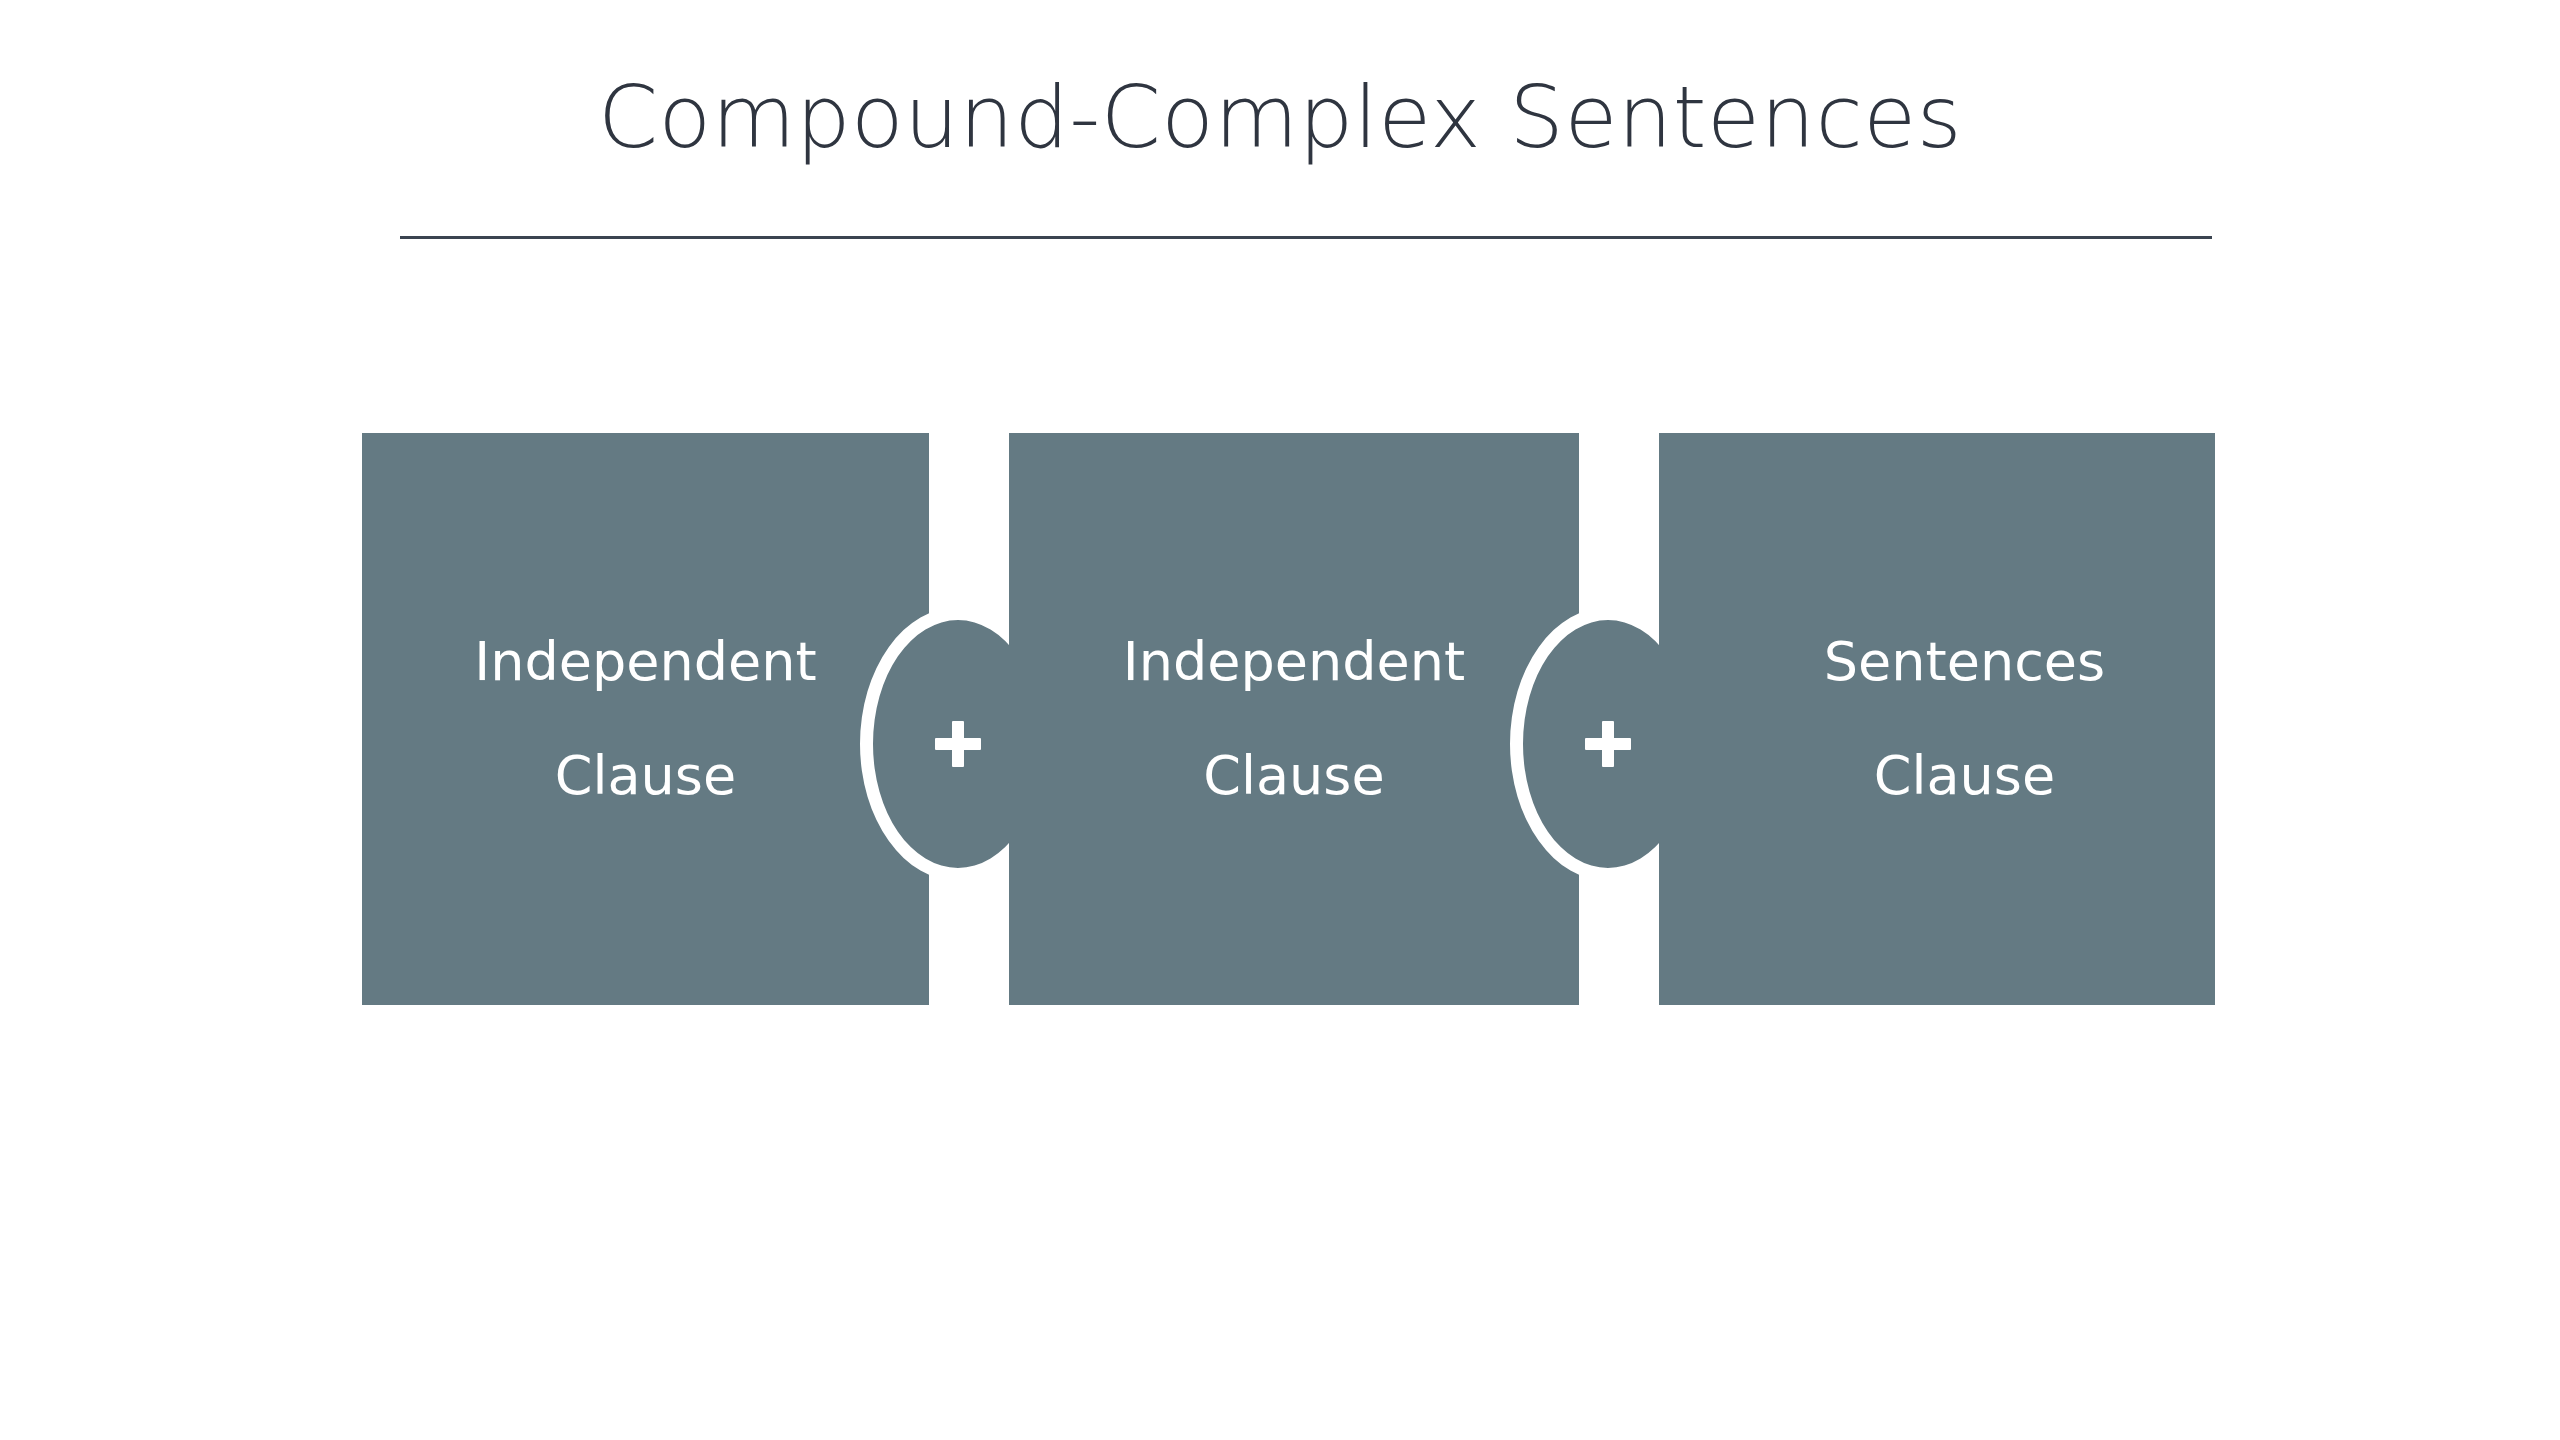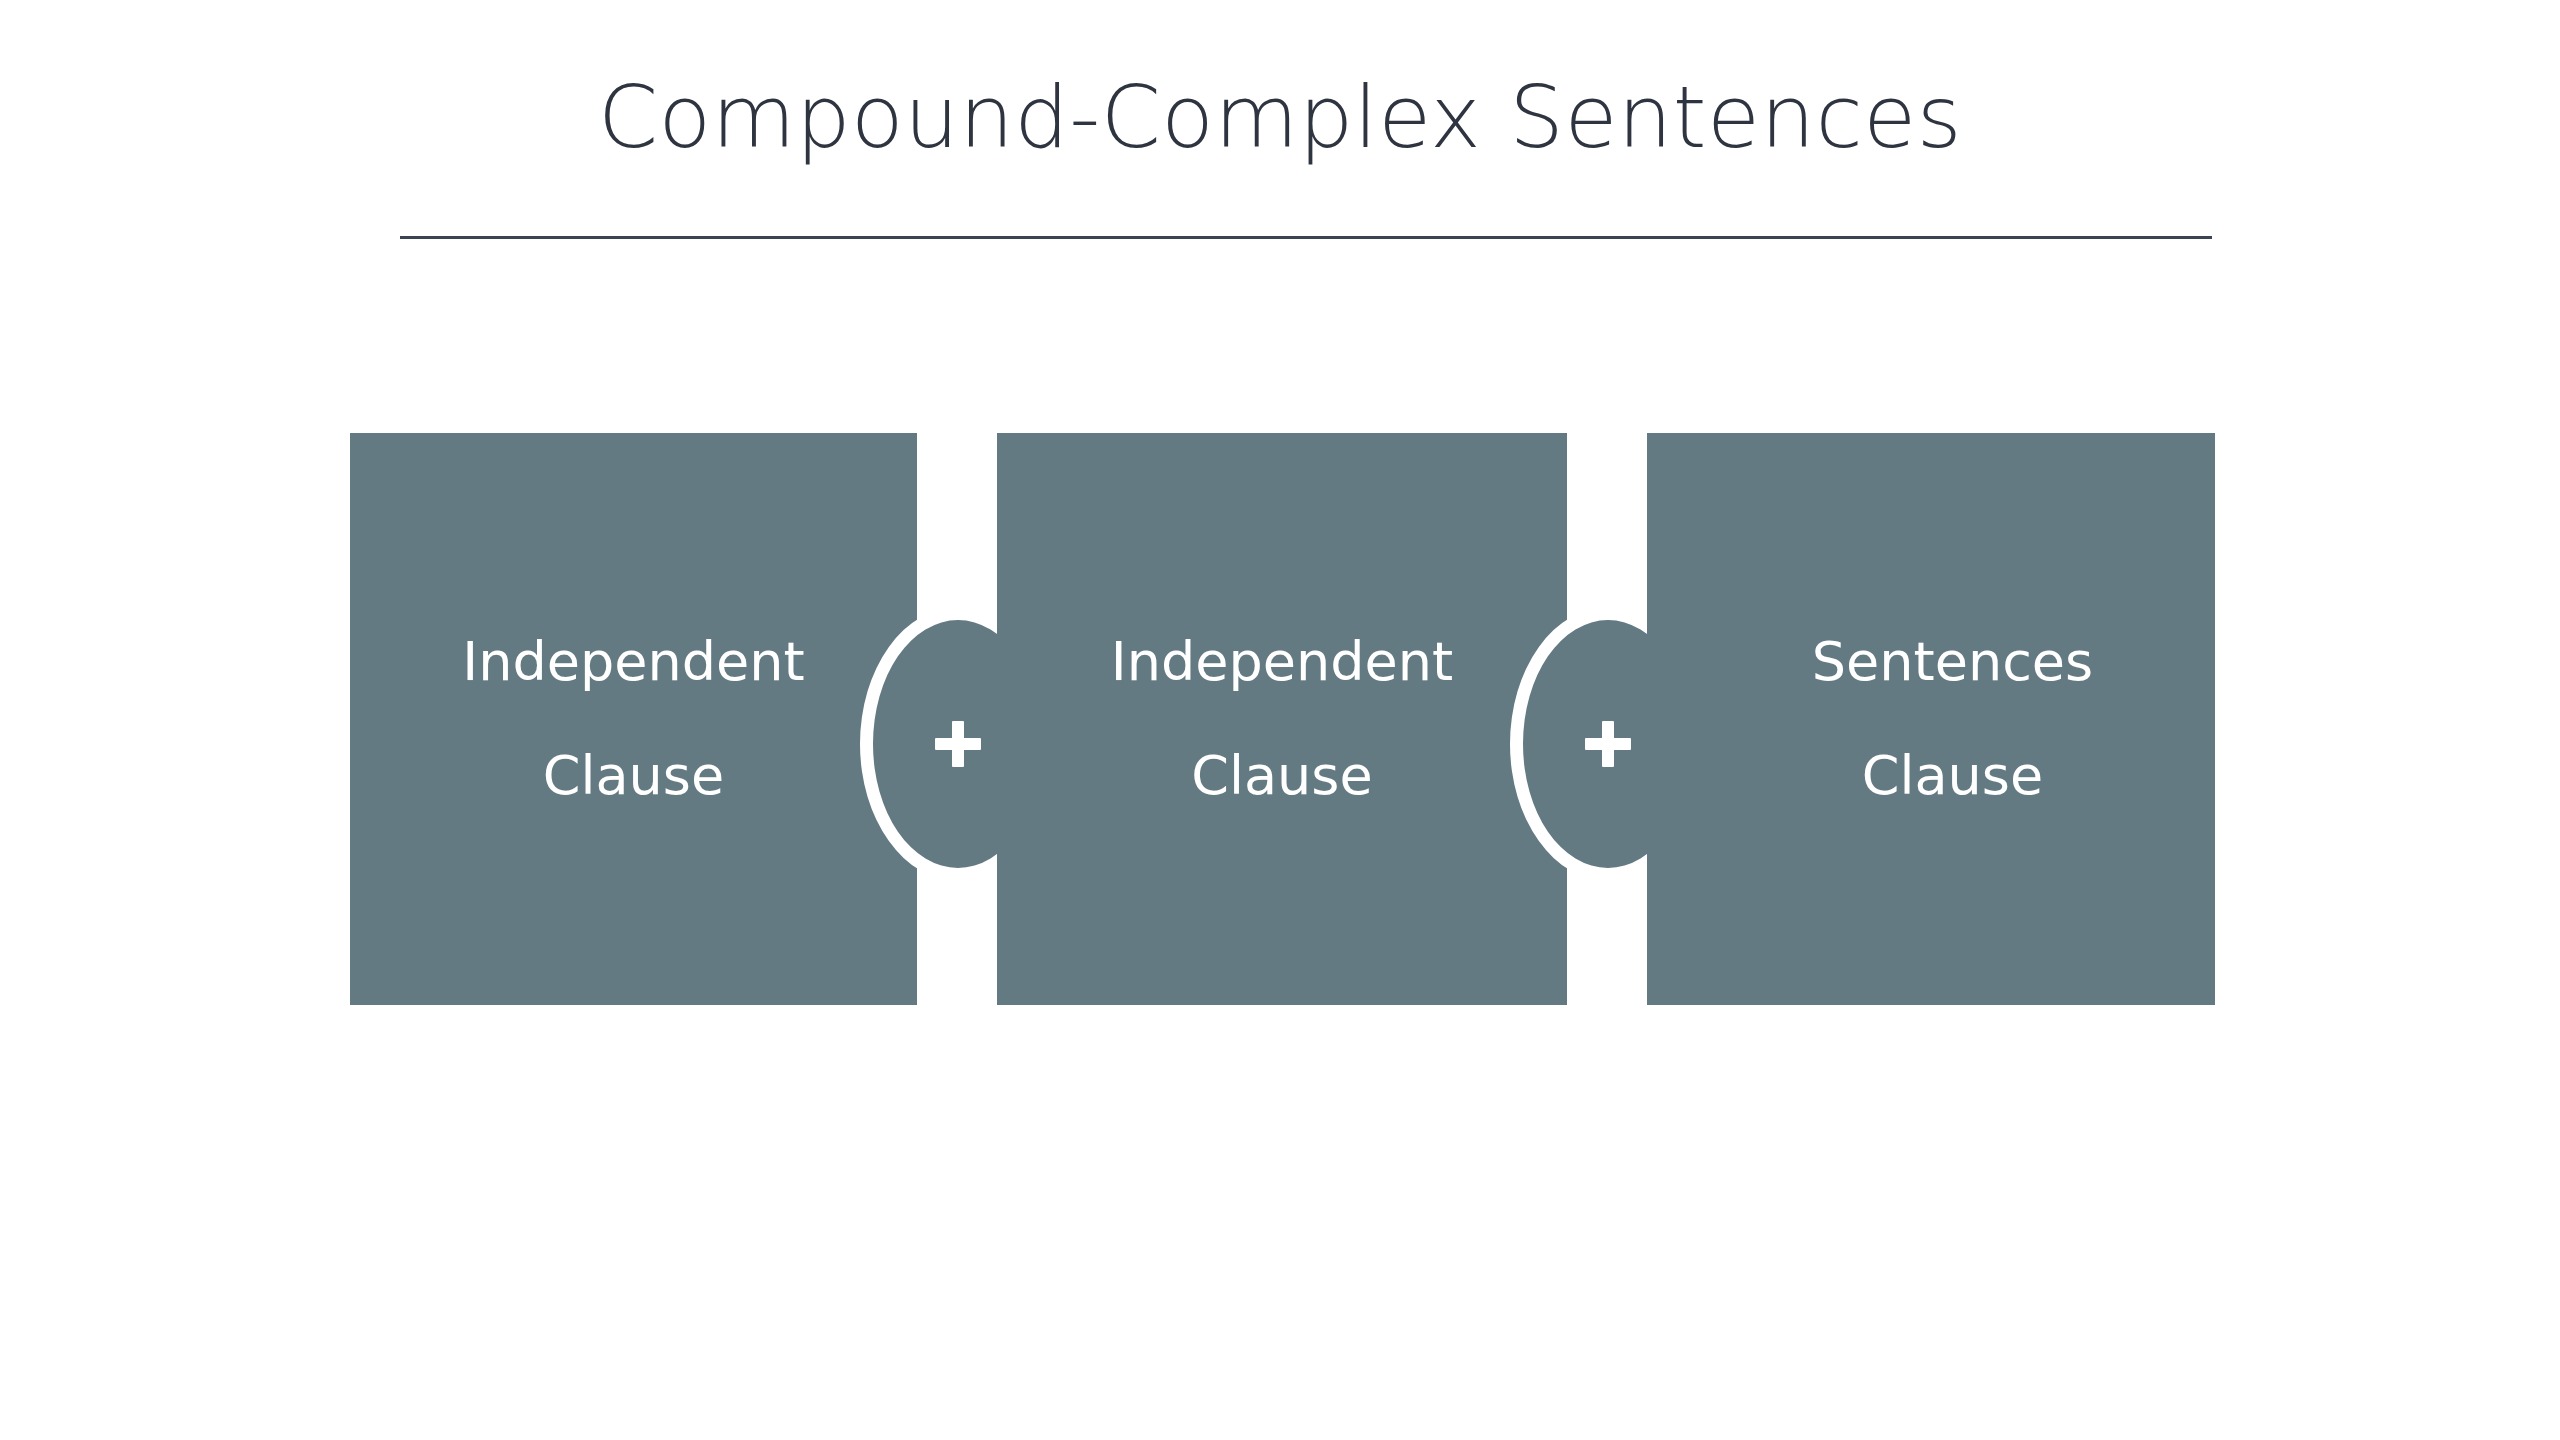--- a/index.html
+++ b/index.html
@@ -61,20 +61,21 @@
 
   .clause-box {
     position: absolute;
     top: 433px;
     height: 572px;
     background: #647a83;
     display: flex;
     flex-direction: column;
     align-items: center;
     justify-content: center;
+    margin-left: 12px;
   }
 
   #clause-box-1 { left: 350px;  width: 567px; }
   #clause-box-2 { left: 997px;  width: 570px; }
   #clause-box-3 { left: 1647px; width: 611px; }
 
   .clause-line {
     color: #ffffff;
     font-family: "DejaVu Sans", "Liberation Sans", sans-serif;
     font-size: 54px;

